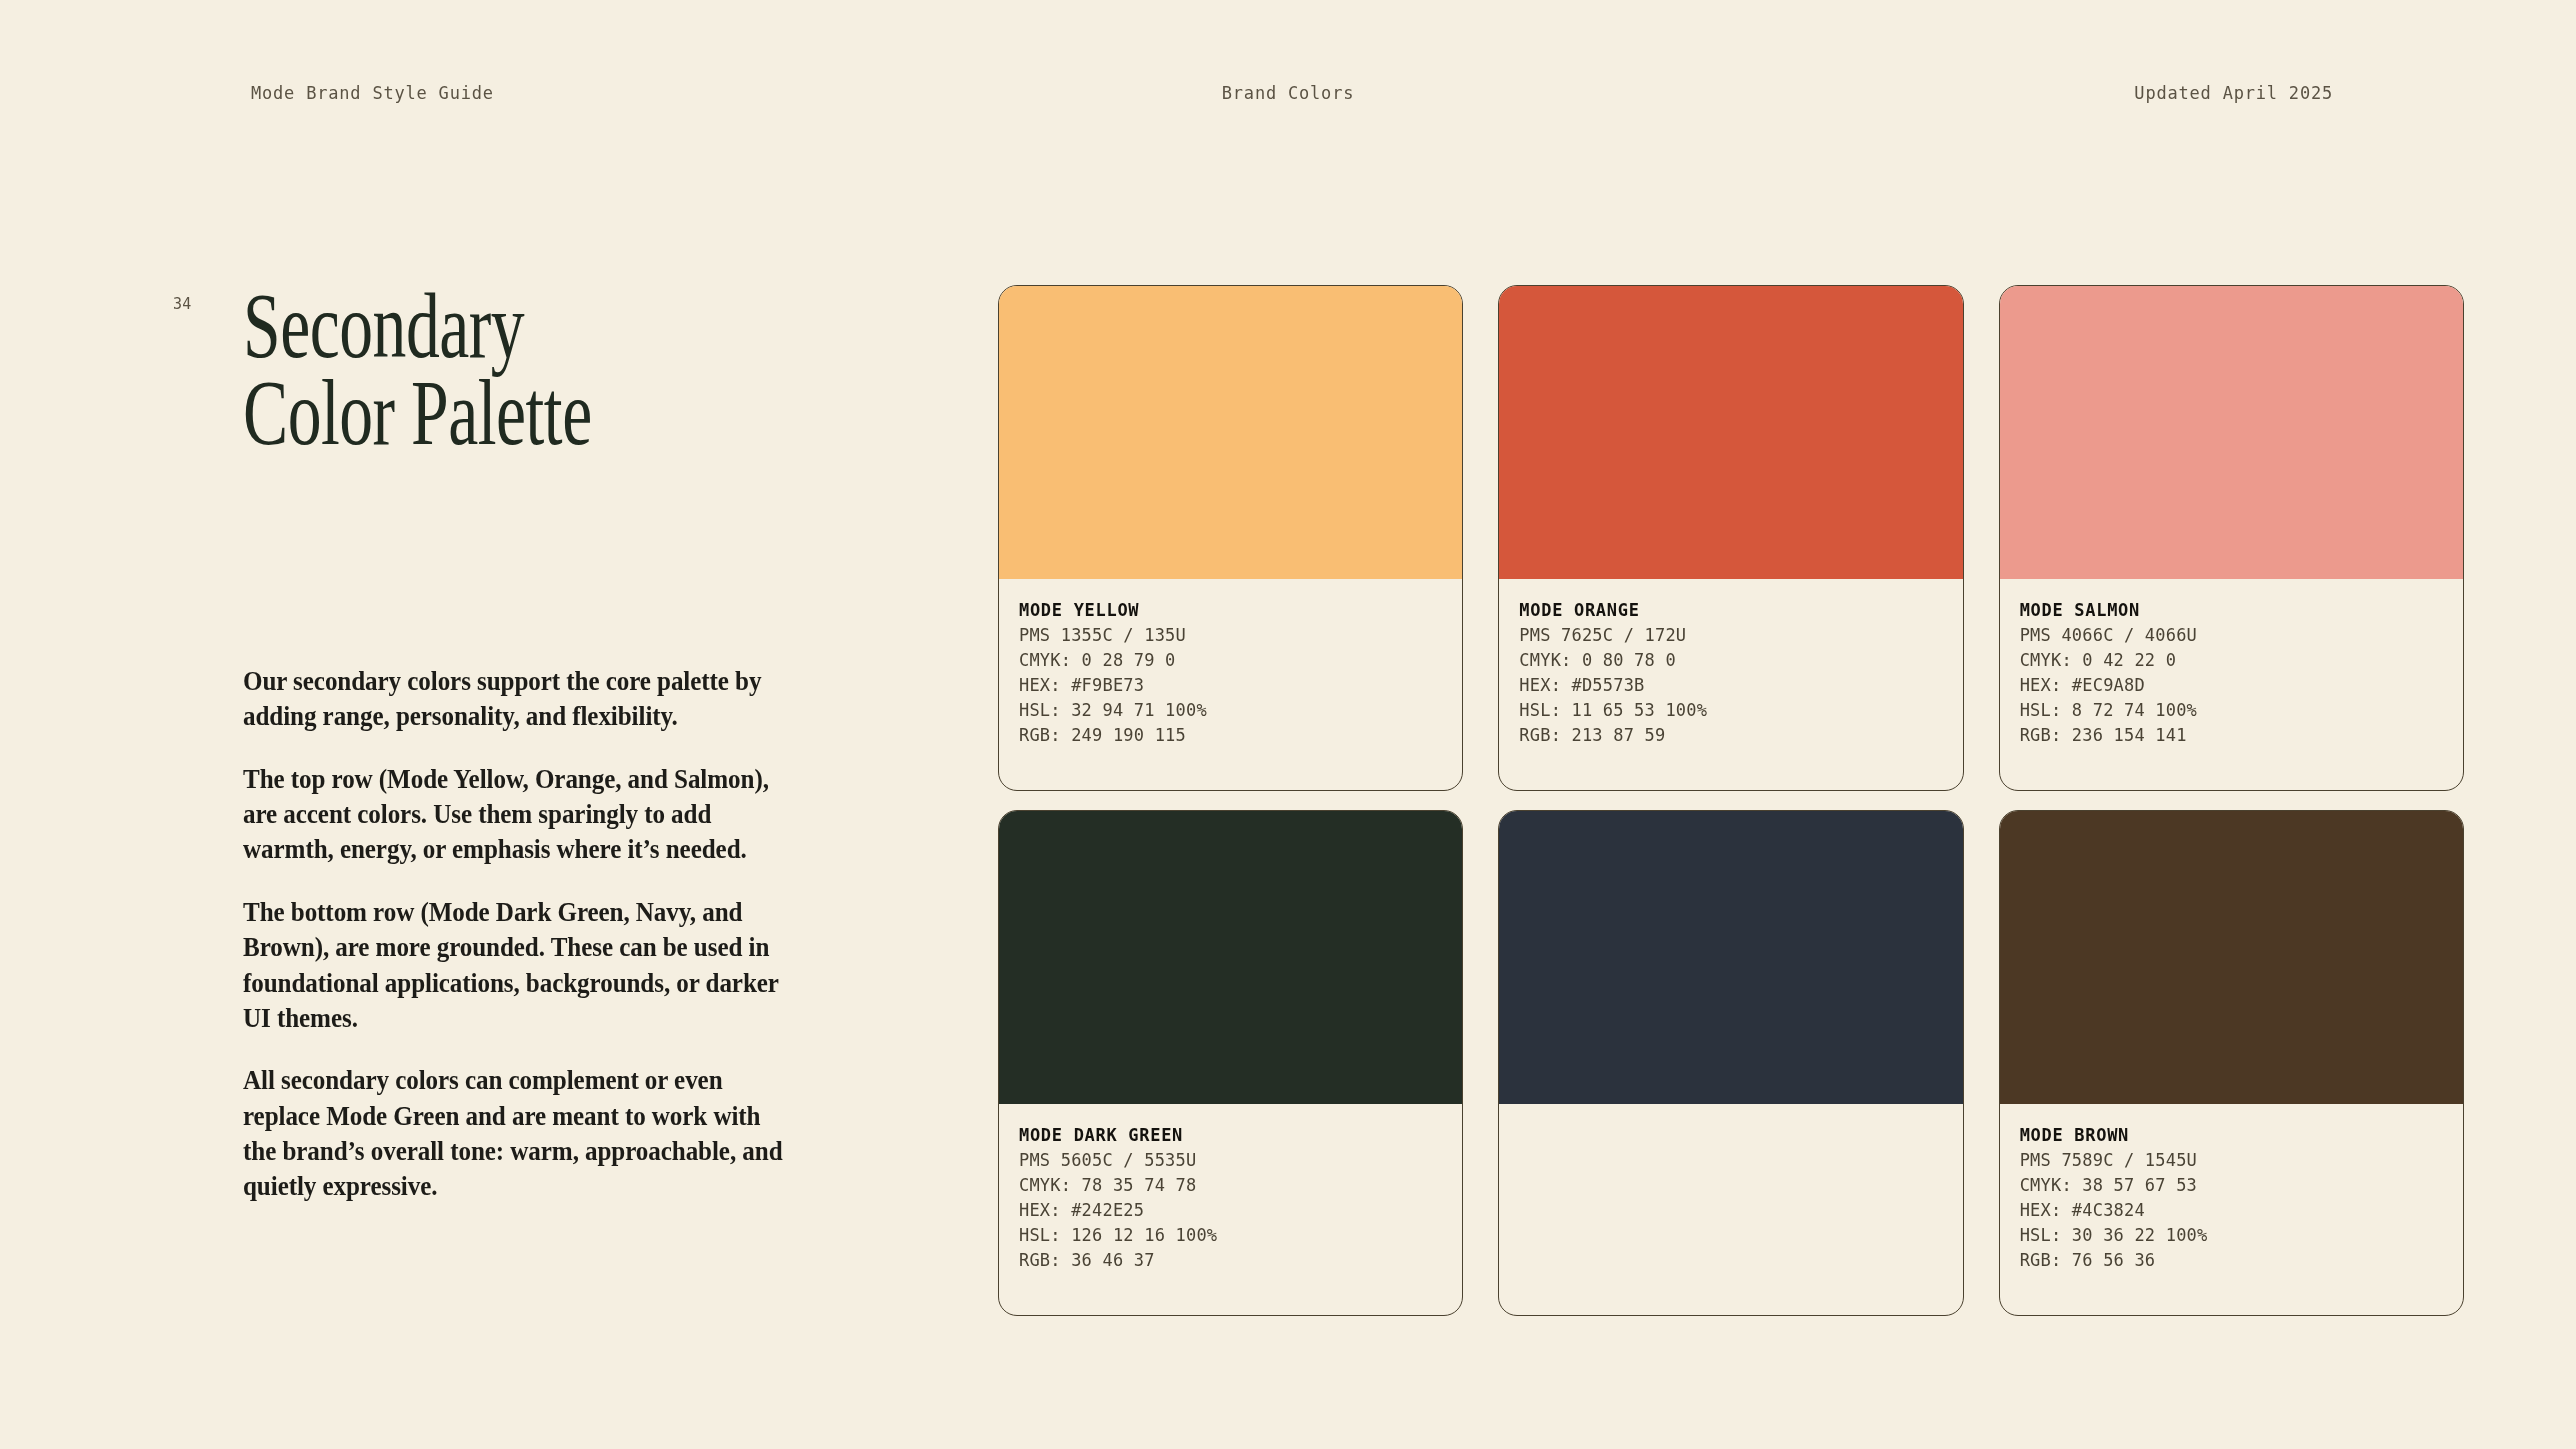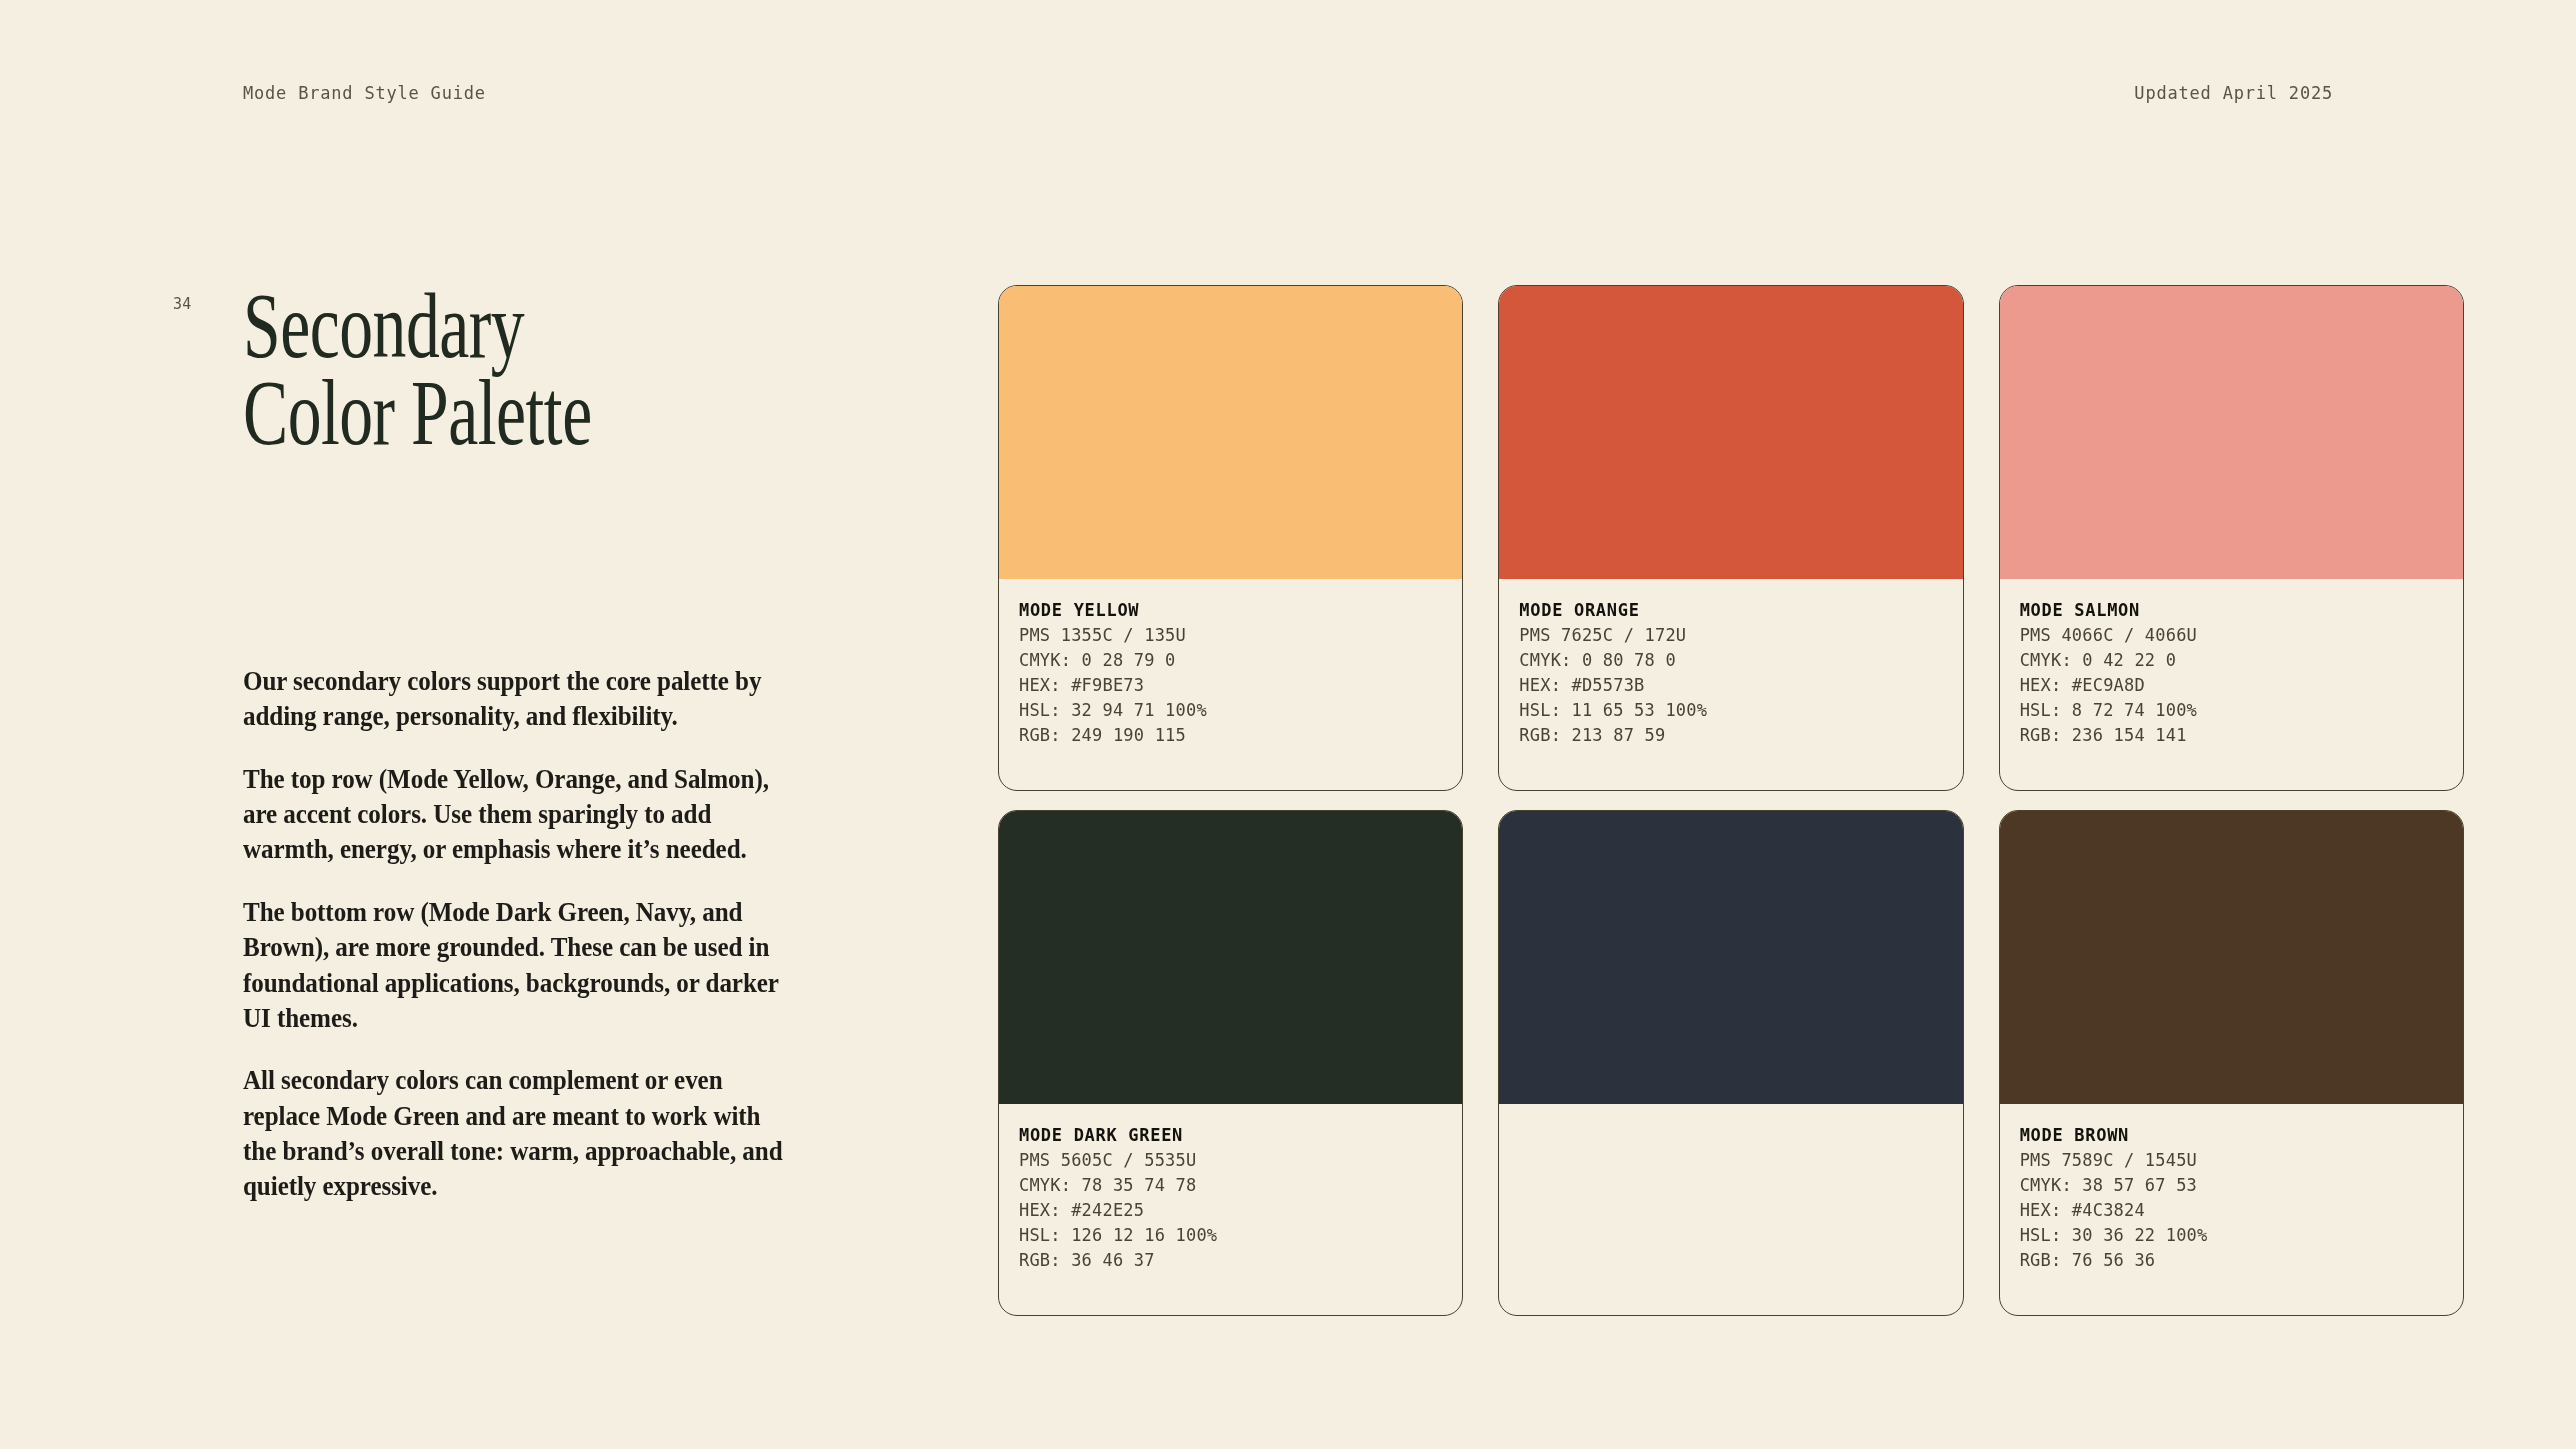--- a/index.html
+++ b/index.html
@@ -22,21 +22,21 @@
     left: 0;
     width: 100%;
     height: 27px;
     display: flex;
     align-items: center;
     font-family: "DejaVu Sans Mono", monospace;
     font-size: 17px;
     letter-spacing: 0.8px;
     color: #5b5344;
   }
-  .rh-left  { position: absolute; left: 243px; }
+  .rh-left  { position: absolute; left: 251px; }
   .rh-center{ position: absolute; left: 0; width: 100%; text-align: center; }
   .rh-right { position: absolute; right: 243px; }
 
   
   .left-col {
     position: absolute;
     left: 243px;
     top: 282px;
     width: 564px;
   }
@@ -121,20 +121,21 @@
     font-weight: 700;
     letter-spacing: 0.7px;
   }
   .swatch-line { white-space: pre; }
 </style>
 </head>
 <body style="background: rgb(245, 239, 225);">
 
 <div class="running-head">
   <span class="rh-left">Mode Brand Style Guide</span>
+  <span class="rh-center">Brand Colors</span>
   <span class="rh-right">Updated April 2025</span>
 </div>
 
 <div class="left-col">
   <div class="page-number">34</div>
   <h1 class="display-title" style="color: rgb(32, 42, 32);">
     <span class="tl">Secondary</span>
     <span class="tl">Color Palette</span>
   </h1>
 </div>

